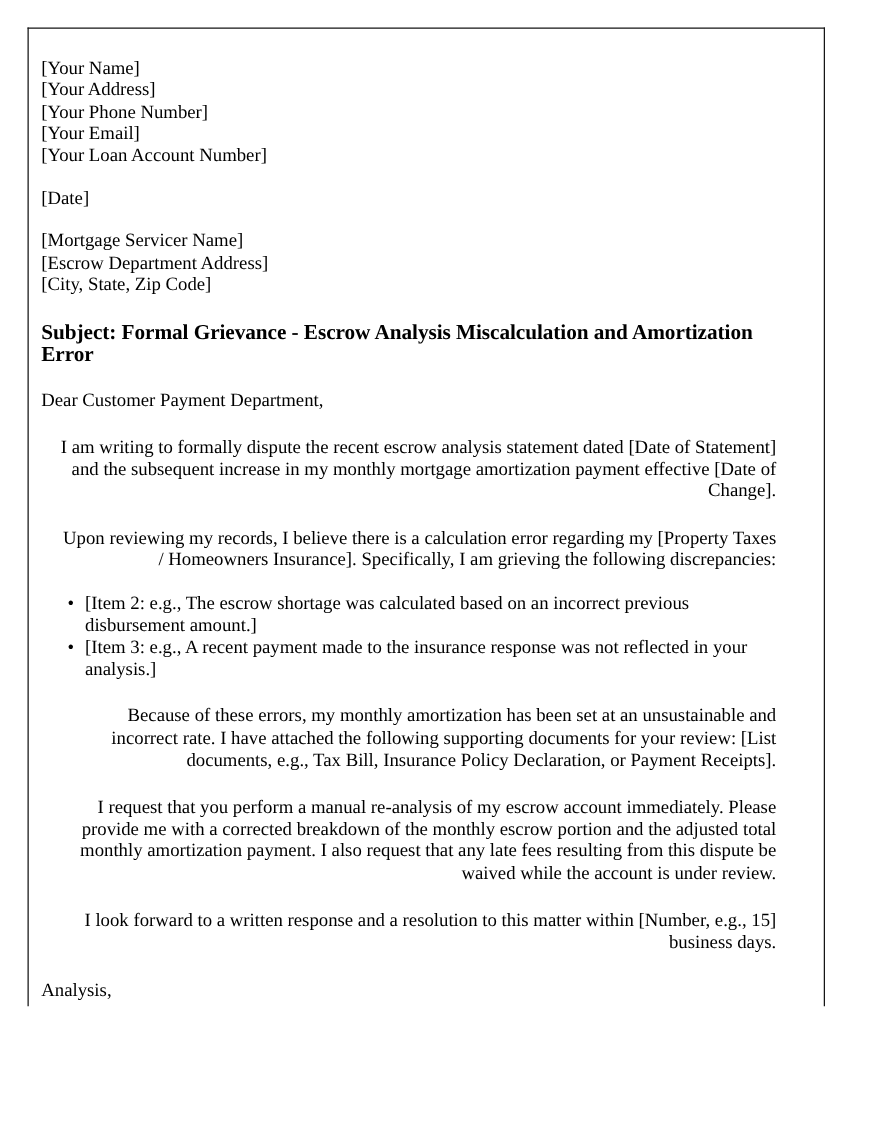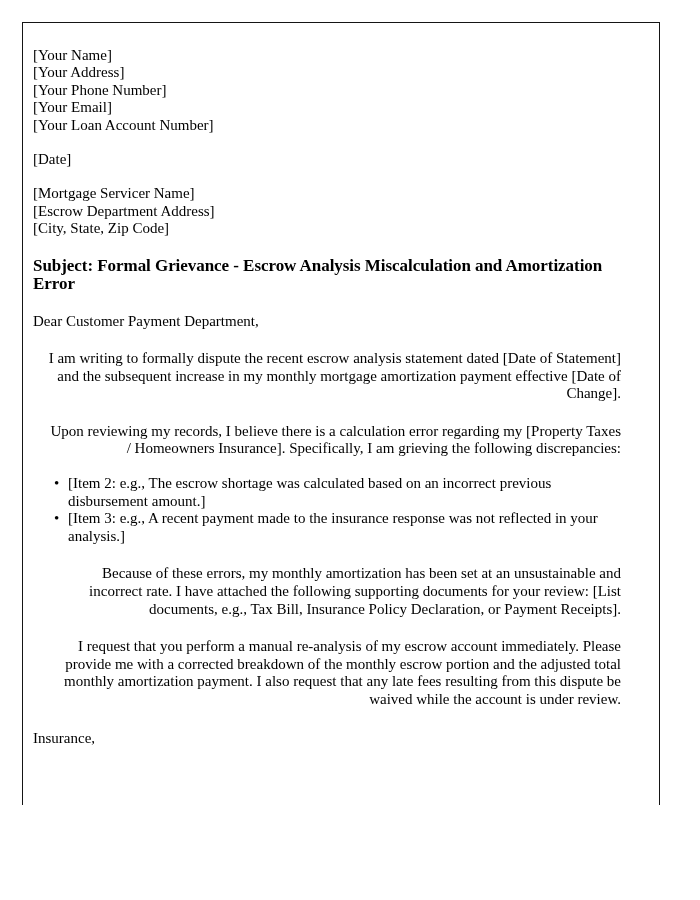--- a/index.html
+++ b/index.html
@@ -138,17 +138,18 @@
 
     <ul class="bullets">
       <li>[Item 2: e.g., The escrow shortage was calculated based on an incorrect previous disbursement amount.]</li>
       <li>[Item 3: e.g., A recent payment made to the insurance response was not reflected in your analysis.]</li>
     </ul>
 
     <p class="para">Because of these errors, my monthly amortization has been set at an unsustainable and incorrect rate. I have attached the following supporting documents for your review: [List documents, e.g., Tax Bill, Insurance Policy Declaration, or Payment Receipts].</p>
 
     <p class="para">I request that you perform a manual re-analysis of my escrow account immediately. Please provide me with a corrected breakdown of the monthly escrow portion and the adjusted total monthly amortization payment. I also request that any late fees resulting from this dispute be waived while the account is under review.</p>
 
+    <p class="para">I look forward to a written response and a resolution to this matter within [Number, e.g., 15] business days.</p>
 
-    <div class="closing">Insurance,</div>
+    <div class="closing">Analysis,</div>
 
   </div>
 </div>
 
 </body></html>

